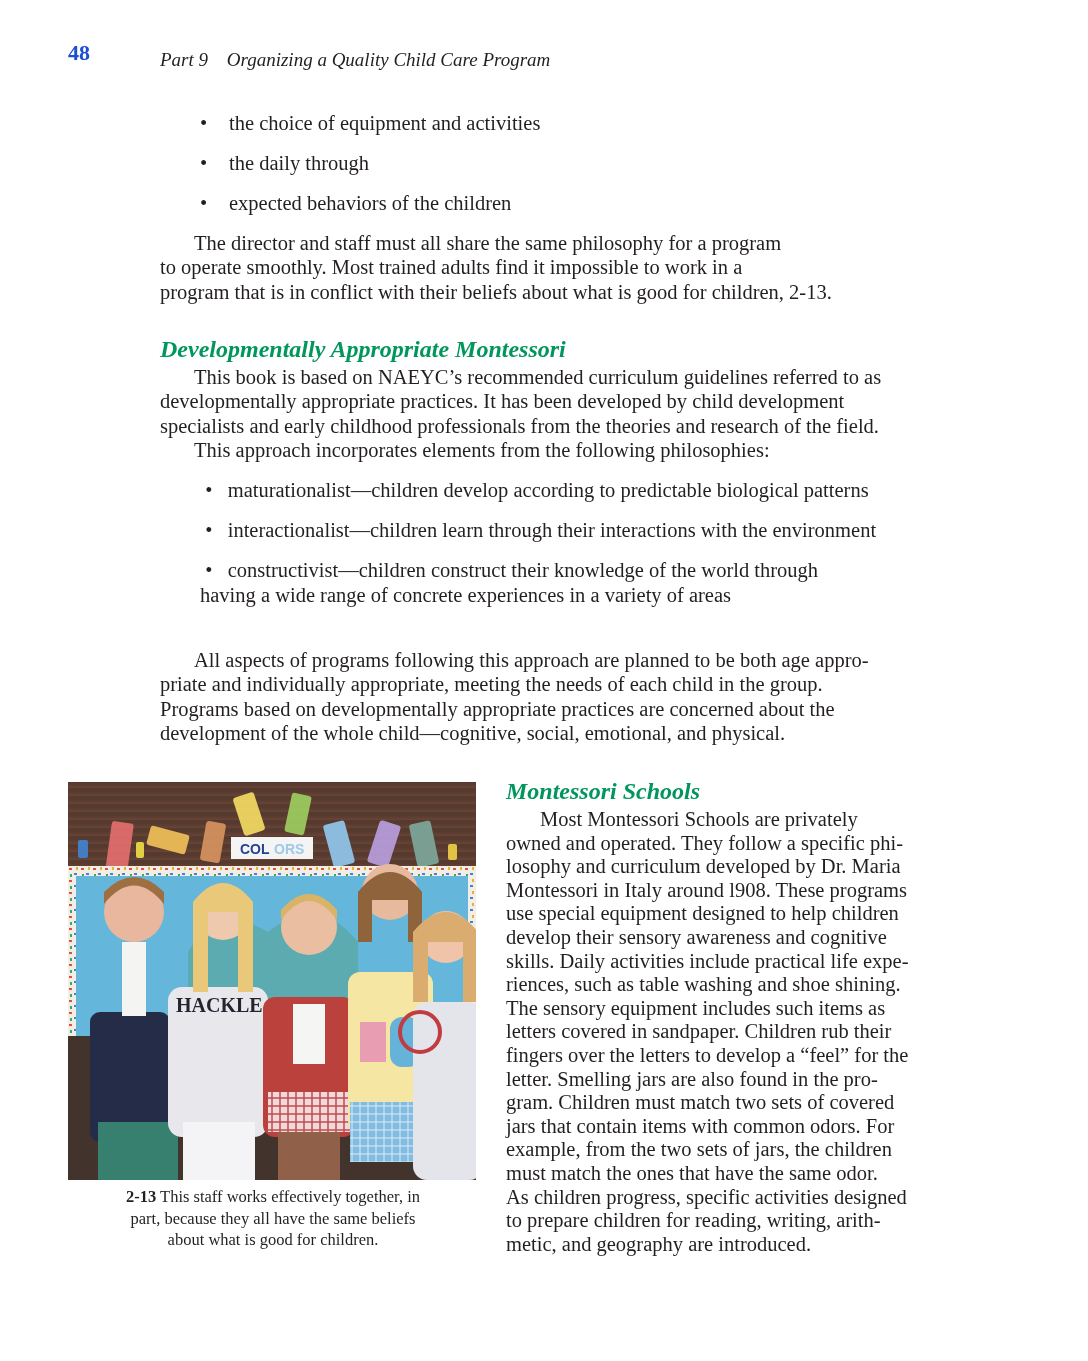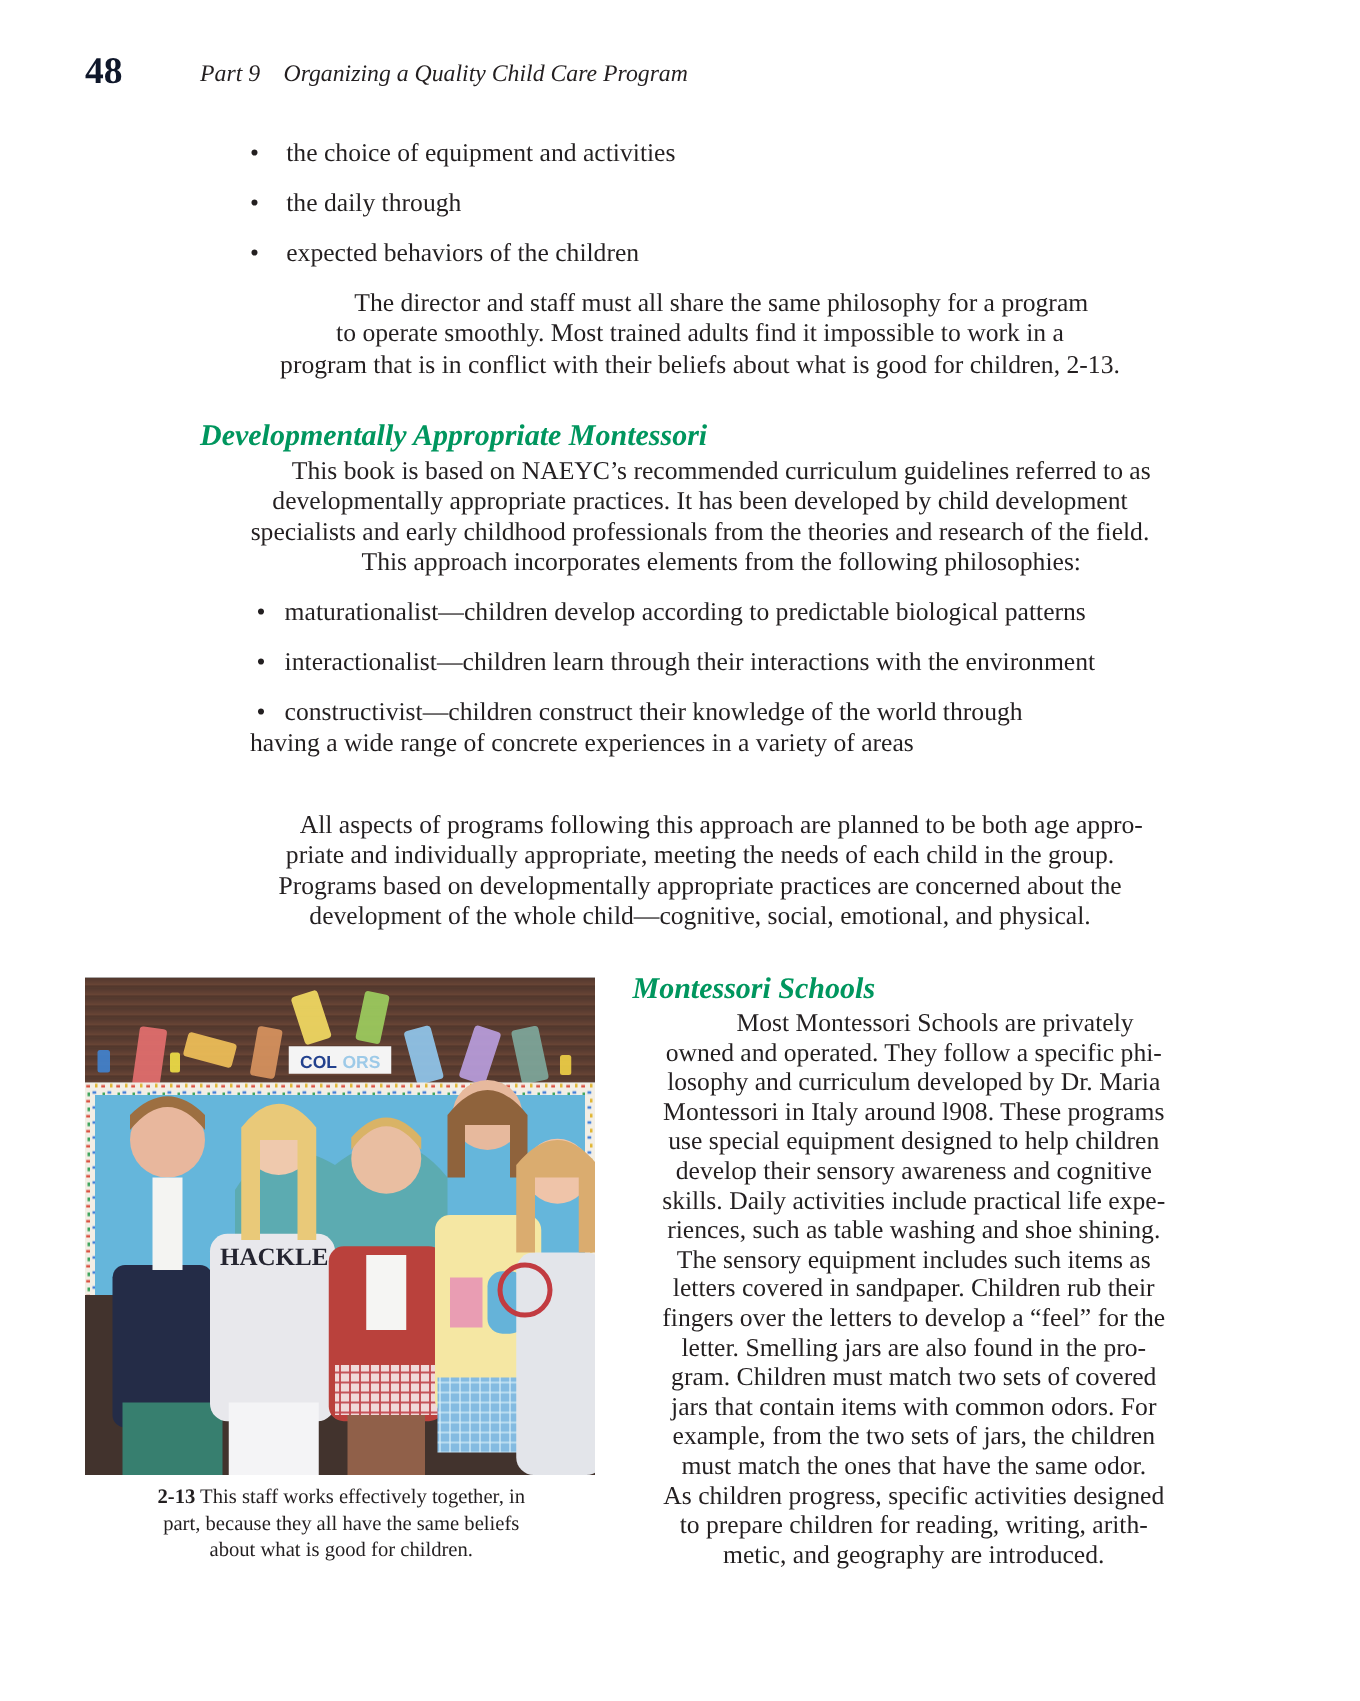--- a/index.html
+++ b/index.html
@@ -3,47 +3,47 @@
   <meta charset="utf-8">
   <style>
     html, body { margin: 0; padding: 0; background: #ffffff; }
     body {
       width: 1088px; height: 1361px; position: relative; overflow: hidden;
       font-family: "Liberation Serif", "DejaVu Serif", serif;
       color: #231f20;
     }
     .abs { position: absolute; }
     .page-number {
-      left: 68px; top: 40px; font-size: 30px; font-weight: bold;
-      color: #0f172a; font-family: "Liberation Serif", serif; letter-spacing: 0px;
+      left: 68px; top: 40px; font-size: 22px; font-weight: bold;
+      color: #1d4ed8; font-family: "Liberation Serif", serif; letter-spacing: 0px;
     }
     .running-head {
       left: 160px; top: 49px; font-size: 19px; font-style: italic; color: #231f20;
     }
     .running-head .part { margin-right: 14px; }
     .bullets { left: 200px; top: 110px; width: 760px; }
     .bullet-line {
       font-size: 20.5px; line-height: 26px; margin-bottom: 14px; white-space: nowrap;
     }
     .bullet-dot { display: inline-block; width: 29px; }
     .para {
-      font-size: 20.5px; line-height: 24.4px; margin: 0; text-align: center;
+      font-size: 20.5px; line-height: 24.4px; margin: 0; text-align: left;
     }
     .para .indent { display: inline-block; width: 34px; }
     .section-heading {
       font-size: 24px; font-style: italic; font-weight: bold; color: #00965e;
       line-height: 30px; margin: 0;
     }
     .block { position: absolute; left: 160px; width: 800px; }
     .philo { left: 200px; width: 770px; }
     .philo-item { font-size: 20.5px; line-height: 25px; margin-bottom: 15px; }
     .philo-item .cont { display: block; }
     .photo {
       left: 68px; top: 782px; width: 408px; height: 398px; overflow: hidden;
-      background: #737373;
+      background: #7dd3fc;
     }
     .caption {
       left: 68px; top: 1186px; width: 410px; font-size: 16.5px; line-height: 21.5px;
       color: #231f20;
       text-align: center;
     }
     .caption b { font-weight: bold; }
     .col2 { left: 506px; top: 776px; width: 450px; }
     .col2 .para { font-size: 20.5px; line-height: 23.6px; }
   </style>

